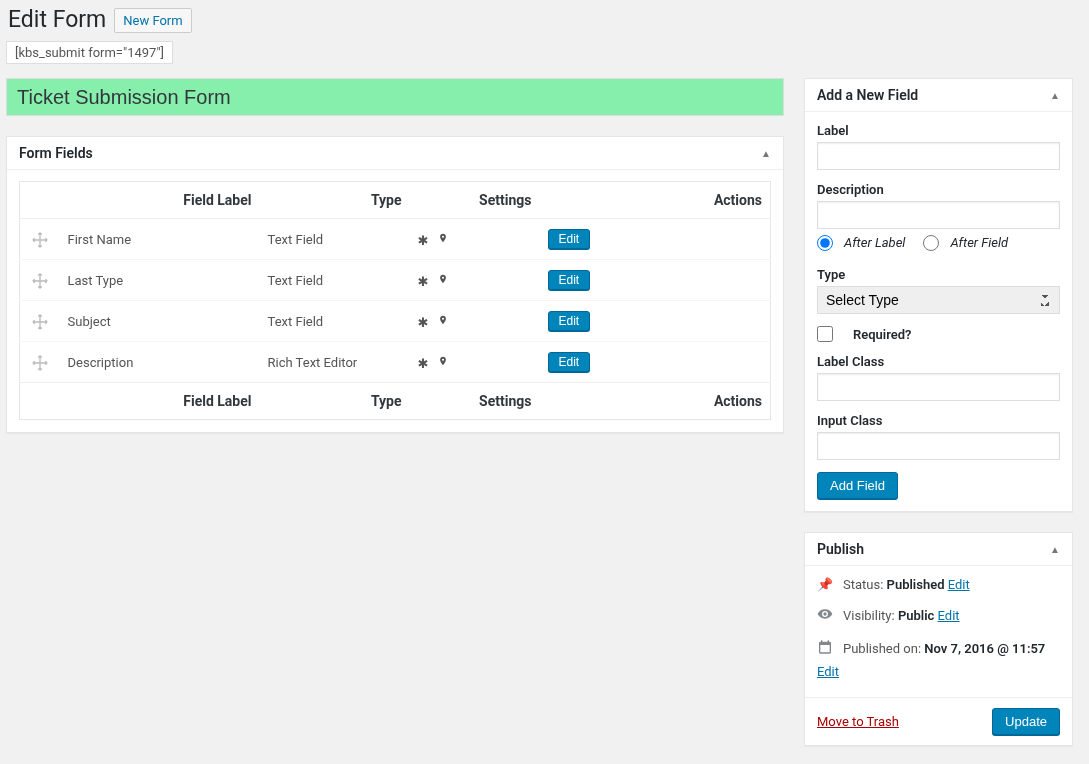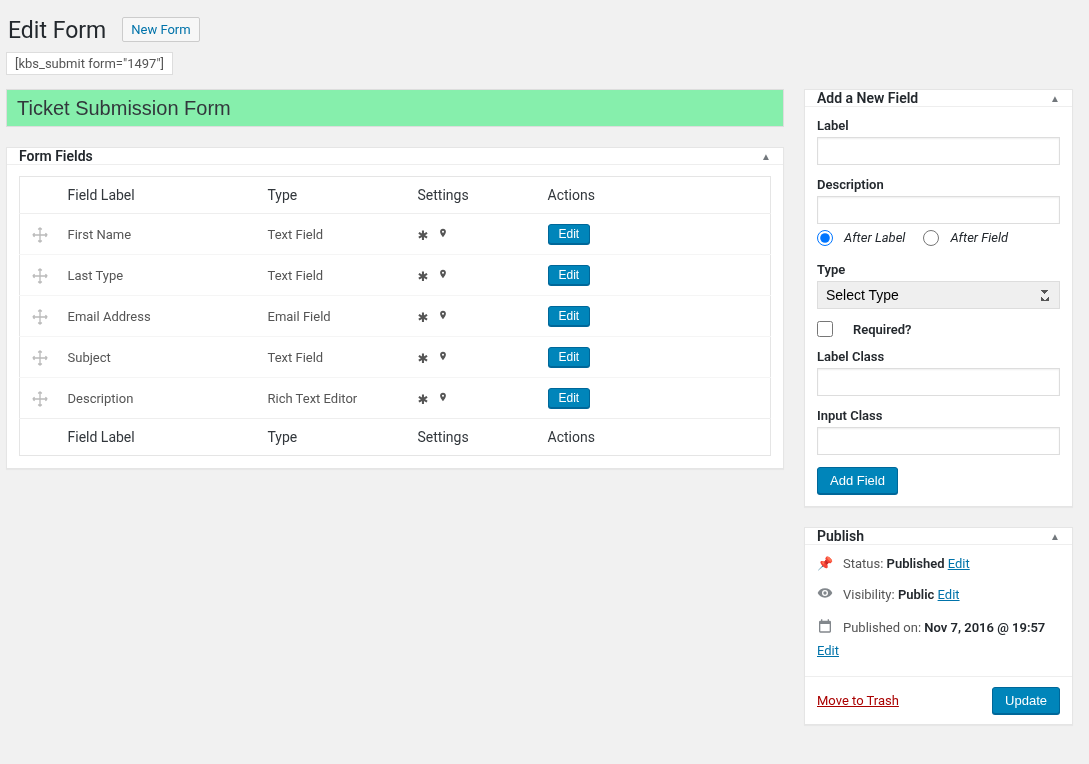--- a/index.html
+++ b/index.html
@@ -4,21 +4,21 @@
 <style>
 * { box-sizing: border-box; margin: 0; padding: 0; }
 body {
   font-family: -apple-system, BlinkMacSystemFont, "Segoe UI", Roboto, Oxygen, sans-serif;
   background: #f1f1f1;
   color: #23282d;
   font-size: 13px;
   padding: 6px 16px 16px 6px;
 }
 .wrap { width: 1067px; }
-.header-row { display: flex; align-items: flex-start; gap: 16px; margin-bottom: 8px; padding-left: 2px; margin-top: 11px; }
+.header-row { display: flex; align-items: flex-end; gap: 8px; margin-bottom: 8px; padding-left: 2px; }
 h1.page-title { font-size: 23px; font-weight: 400; color: #23282d; }
 .page-title-action {
   display: inline-block; padding: 4px 8px; font-size: 13px;
   border: 1px solid #ccc; border-radius: 2px; background: #f7f7f7;
   color: #0073aa; text-decoration: none; cursor: pointer;
 }
 .shortcode-box {
   display: inline-block; padding: 3px 8px; border: 1px solid #ddd;
   background: #fff; color: #555; font-size: 13px; margin-bottom: 14px;
 }
@@ -29,28 +29,28 @@
   width: 100%; font-size: 20px; padding: 6px 10px; height: 38px;
   border: 1px solid #ddd; background: #86efac; color: #32373c;
   margin-bottom: 20px;
 }
 .postbox {
   background: #fff; border: 1px solid #e5e5e5; box-shadow: 0 1px 1px rgba(0,0,0,.04);
   margin-bottom: 20px;
 }
 .postbox-header {
   display: flex; justify-content: space-between; align-items: center;
-  padding: 0 12px; border-bottom: 1px solid #eee;
+  padding: 8px 12px; border-bottom: 1px solid #eee;
 }
 .postbox-header h2 { font-size: 14px; font-weight: 600; color: #23282d; }
 .toggle-indicator { color: #72777c; cursor: pointer; font-size: 10px; }
 .postbox .inside { padding: 11px 12px 12px; }
 .fields-table { width: 100%; border-collapse: collapse; border: 1px solid #e5e5e5; }
 .fields-table thead th, .fields-table tfoot th {
-  text-align: left; font-weight: 400; color: #32373c; padding: 10px 8px;
+  text-align: right; font-weight: 700; color: #32373c; padding: 10px 8px;
   font-size: 14px;
 }
 .fields-table thead tr, .fields-table tfoot tr { border-bottom: 1px solid #eee; }
 .fields-table tfoot tr { border-top: 1px solid #eee; border-bottom: none; }
 .fields-table td { padding: 10px 8px; border-bottom: 1px solid #f5f5f5; color: #555; }
 .fields-table tr:last-of-type td { border-bottom: none; }
 .col-drag { width: 40px; text-align: center; }
 .col-label { width: 200px; }
 .col-type { width: 150px; }
 .col-settings { width: 130px; text-align: left; }
@@ -154,31 +154,20 @@
                   <td class="col-type">Text Field</td>
                   <td class="col-settings"><span class="setting-icon">✱</span><span class="setting-icon"><svg width="10" height="14" viewBox="0 0 24 24">
                         <path fill="#555" d="M12 2C8.1 2 5 5.1 5 9c0 5.3 7 13 7 13s7-7.7 7-13c0-3.9-3.1-7-7-7zm0 9.5A2.5 2.5 0 1 1 12 6.5a2.5 2.5 0 0 1 0 5z"></path>
                       </svg></span></td>
                   <td class="col-actions"><button class="edit-btn">Edit</button></td>
                 </tr>
                 <tr>
                   <td class="col-drag"><span class="drag-handle"><svg class="drag-svg" viewBox="0 0 20 20">
                         <path d="M10 2 L8 4 M10 2 L12 4 M10 2 L10 18 M10 18 L8 16 M10 18 L12 16 M2 10 L4 8 M2 10 L4 12 M2 10 L18 10 M18 10 L16 8 M18 10 L16 12"></path>
                       </svg></span></td>
-                  <td class="col-label">Email Address</td>
-                  <td class="col-type">Email Field</td>
-                  <td class="col-settings"><span class="setting-icon">✱</span><span class="setting-icon"><svg width="10" height="14" viewBox="0 0 24 24">
-                        <path fill="#555" d="M12 2C8.1 2 5 5.1 5 9c0 5.3 7 13 7 13s7-7.7 7-13c0-3.9-3.1-7-7-7zm0 9.5A2.5 2.5 0 1 1 12 6.5a2.5 2.5 0 0 1 0 5z"></path>
-                      </svg></span></td>
-                  <td class="col-actions"><button class="edit-btn">Edit</button></td>
-                </tr>
-                <tr>
-                  <td class="col-drag"><span class="drag-handle"><svg class="drag-svg" viewBox="0 0 20 20">
-                        <path d="M10 2 L8 4 M10 2 L12 4 M10 2 L10 18 M10 18 L8 16 M10 18 L12 16 M2 10 L4 8 M2 10 L4 12 M2 10 L18 10 M18 10 L16 8 M18 10 L16 12"></path>
-                      </svg></span></td>
                   <td class="col-label">Subject</td>
                   <td class="col-type">Text Field</td>
                   <td class="col-settings"><span class="setting-icon">✱</span><span class="setting-icon"><svg width="10" height="14" viewBox="0 0 24 24">
                         <path fill="#555" d="M12 2C8.1 2 5 5.1 5 9c0 5.3 7 13 7 13s7-7.7 7-13c0-3.9-3.1-7-7-7zm0 9.5A2.5 2.5 0 1 1 12 6.5a2.5 2.5 0 0 1 0 5z"></path>
                       </svg></span></td>
                   <td class="col-actions"><button class="edit-btn">Edit</button></td>
                 </tr>
                 <tr>
                   <td class="col-drag"><span class="drag-handle"><svg class="drag-svg" viewBox="0 0 20 20">
                         <path d="M10 2 L8 4 M10 2 L12 4 M10 2 L10 18 M10 18 L8 16 M10 18 L12 16 M2 10 L4 8 M2 10 L4 12 M2 10 L18 10 M18 10 L16 8 M18 10 L16 12"></path>
@@ -279,21 +268,21 @@
             </span>
           </div>
           <div class="publish-row" style="margin-bottom:6px;">
             <span class="pub-icon">
               <svg width="16" height="16" viewBox="0 0 24 24">
                   <path fill="#82878c" d="M19 4h-1V2h-2v2H8V2H6v2H5a2 2 0 0 0-2 2v14a2 2 0 0 0 2 2h14a2 2 0 0 0 2-2V6a2 2 0 0 0-2-2zm0 16H5V9h14v11z"></path>
                 </svg>
             </span>
             <span>
               <span>Published on:</span>
-              <strong>Nov 7, 2016 @ 19:57</strong>
+              <strong>Nov 7, 2016 @ 11:57</strong>
             </span>
           </div>
           <div class="edit-below"><a class="edit-link">Edit</a></div>
           <div class="publish-actions" style="margin-top:18px;">
             <a class="trash-link">Move to Trash</a>
             <button class="button-primary">Update</button>
           </div>
         </div>
       </div>
     </div>

